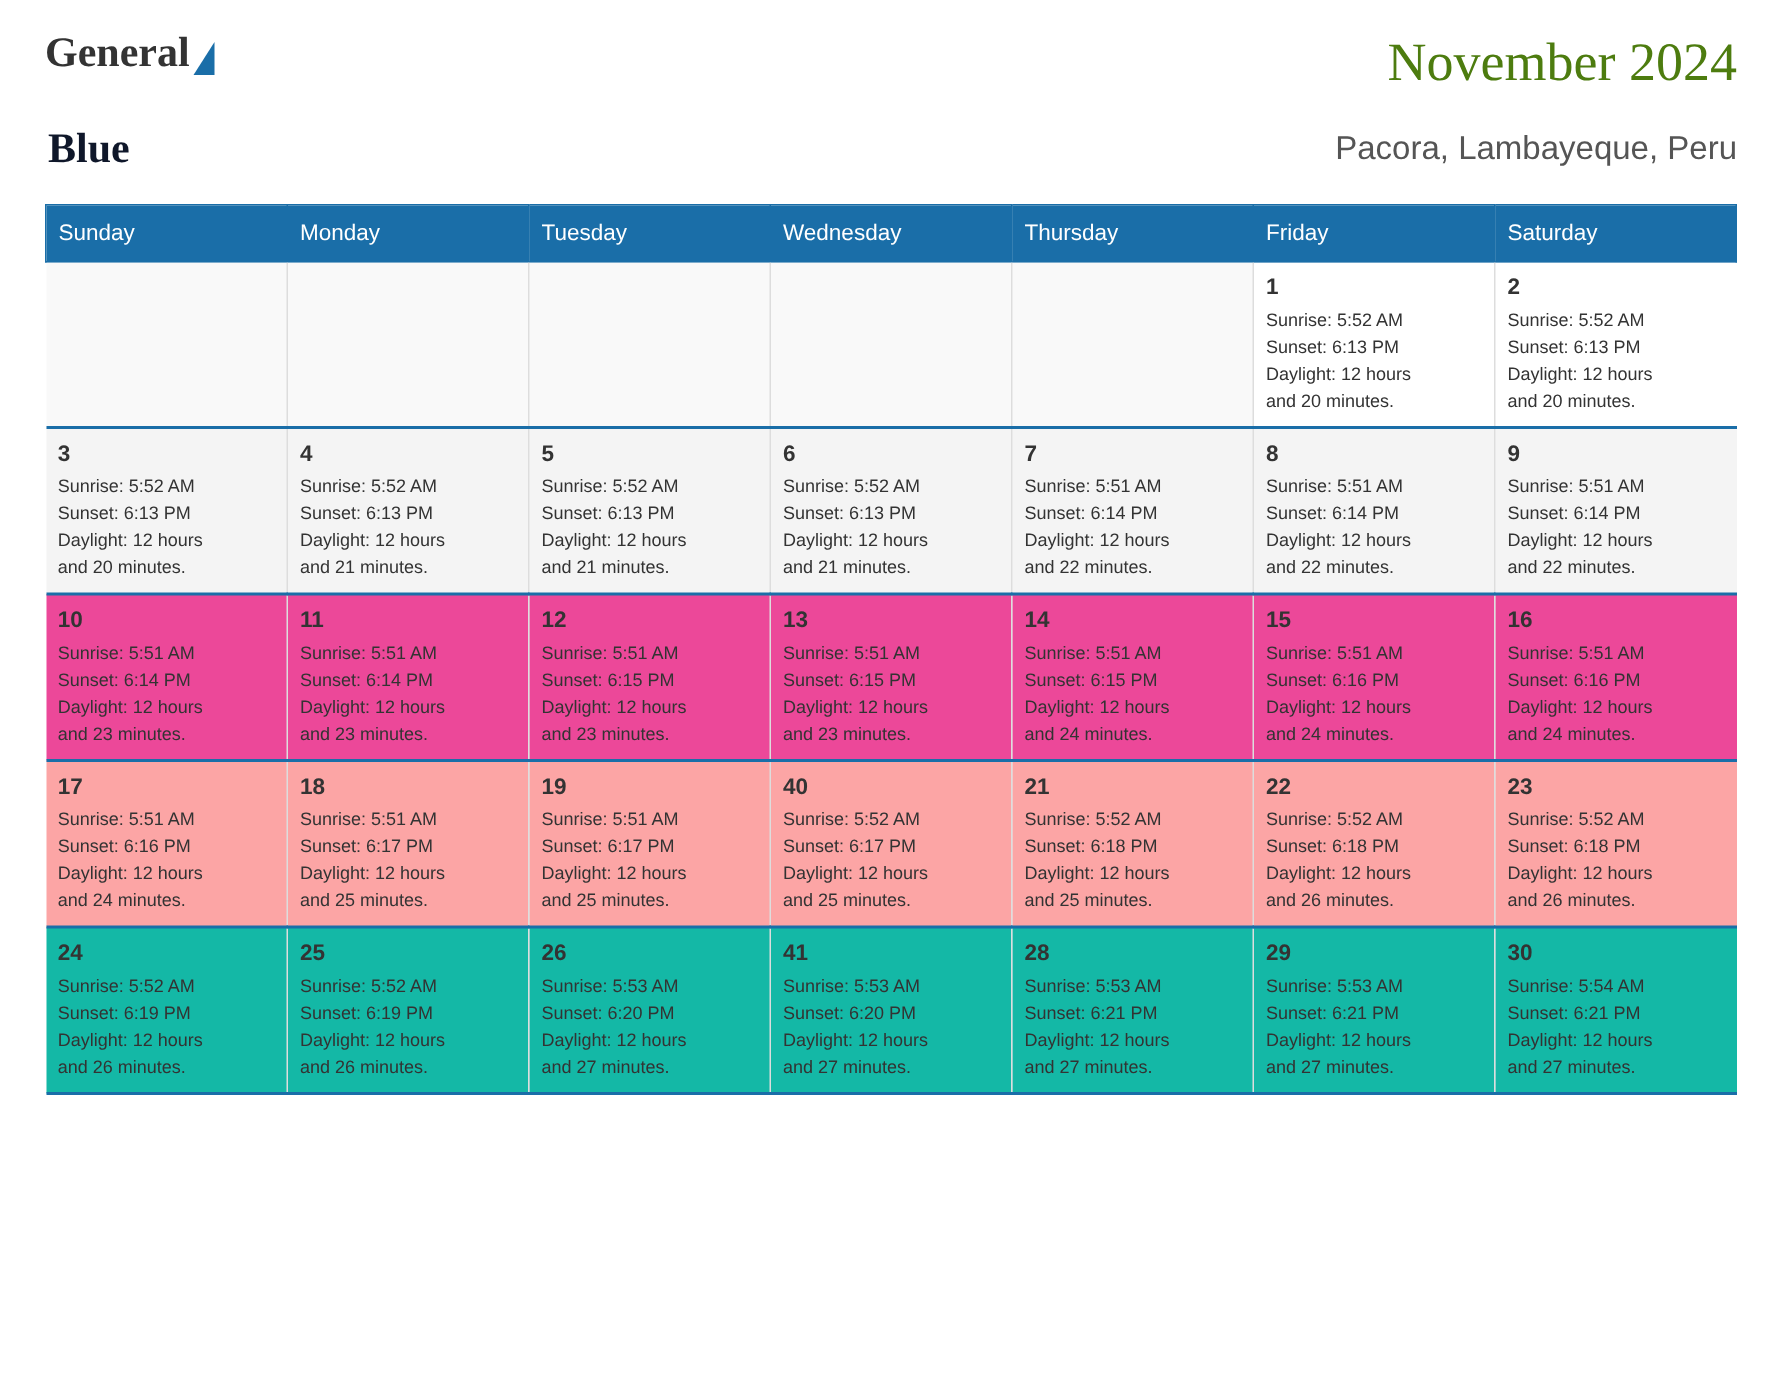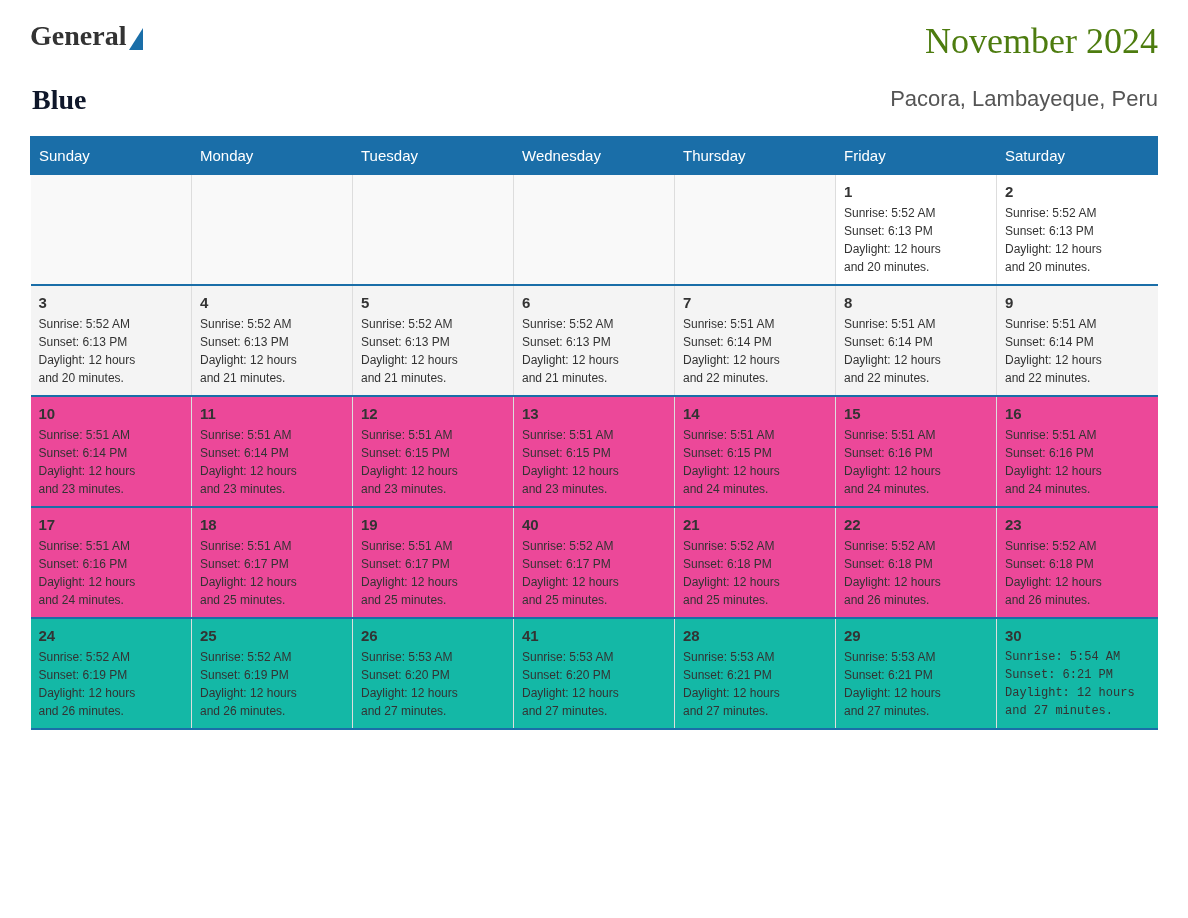--- a/index.html
+++ b/index.html
@@ -255,21 +255,21 @@
 and 24 minutes.</div>
         </td>
         <td>
           <span class="day-number">16</span>
           <div class="day-info" style="white-space: pre-line;">Sunrise: 5:51 AM
 Sunset: 6:16 PM
 Daylight: 12 hours
 and 24 minutes.</div>
         </td>
       </tr>
-      <tr style="background: #ec4899;">
+      <tr style="background: #fca5a5;">
         <td>
           <span class="day-number">17</span>
           <div class="day-info" style="white-space: pre-line;">Sunrise: 5:51 AM
 Sunset: 6:16 PM
 Daylight: 12 hours
 and 24 minutes.</div>
         </td>
         <td>
           <span class="day-number">18</span>
           <div class="day-info" style="white-space: pre-line;">Sunrise: 5:51 AM
@@ -351,20 +351,20 @@
         </td>
         <td>
           <span class="day-number">29</span>
           <div class="day-info" style="white-space: pre-line;">Sunrise: 5:53 AM
 Sunset: 6:21 PM
 Daylight: 12 hours
 and 27 minutes.</div>
         </td>
         <td>
           <span class="day-number">30</span>
-          <div class="day-info" style="white-space: pre-line; font-family: Liberation Mono, monospace;">Sunrise: 5:54 AM
+          <div class="day-info" style="white-space: pre-line;">Sunrise: 5:54 AM
 Sunset: 6:21 PM
 Daylight: 12 hours
 and 27 minutes.</div>
         </td>
       </tr>
     </tbody>
 </table>
 
 </body></html>

